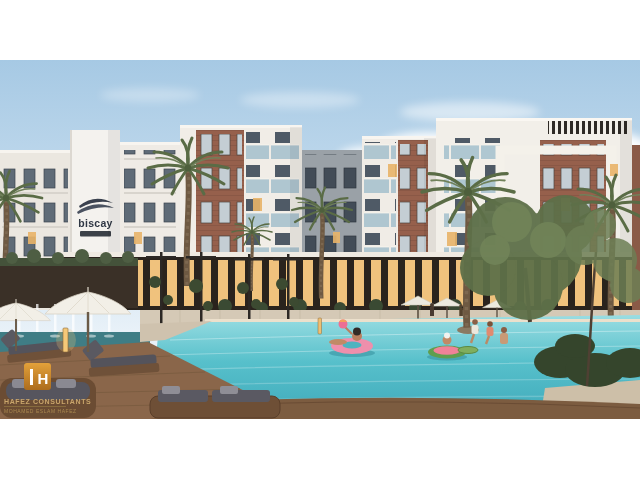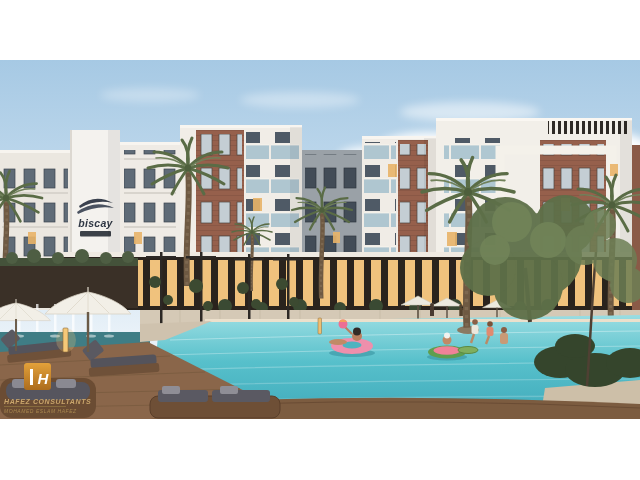--- a/index.html
+++ b/index.html
@@ -1,17 +1,17 @@
 <!DOCTYPE html>
 <html><head>
 <meta charset="utf-8">
 <style>
   html,body{margin:0;padding:0;background:#ffffff;}
   .frame{position:relative;width:640px;height:480px;margin:0 auto;background:#b91c1c;overflow:hidden;
-         font-family:"Liberation Sans", sans-serif;font-style:italic;}
+         font-family:"Liberation Sans", sans-serif;}
   svg text{font-family:"Liberation Sans", sans-serif;}
 </style>
 </head>
 <body>
 
 <figure class="frame">
 <svg width="640" height="480" viewBox="0 0 640 480">
   <defs>
     <linearGradient id="skyG" x1="0" y1="60" x2="0" y2="330" gradientUnits="userSpaceOnUse">
       <stop offset="0" stop-color="#a6c9e4"></stop>

